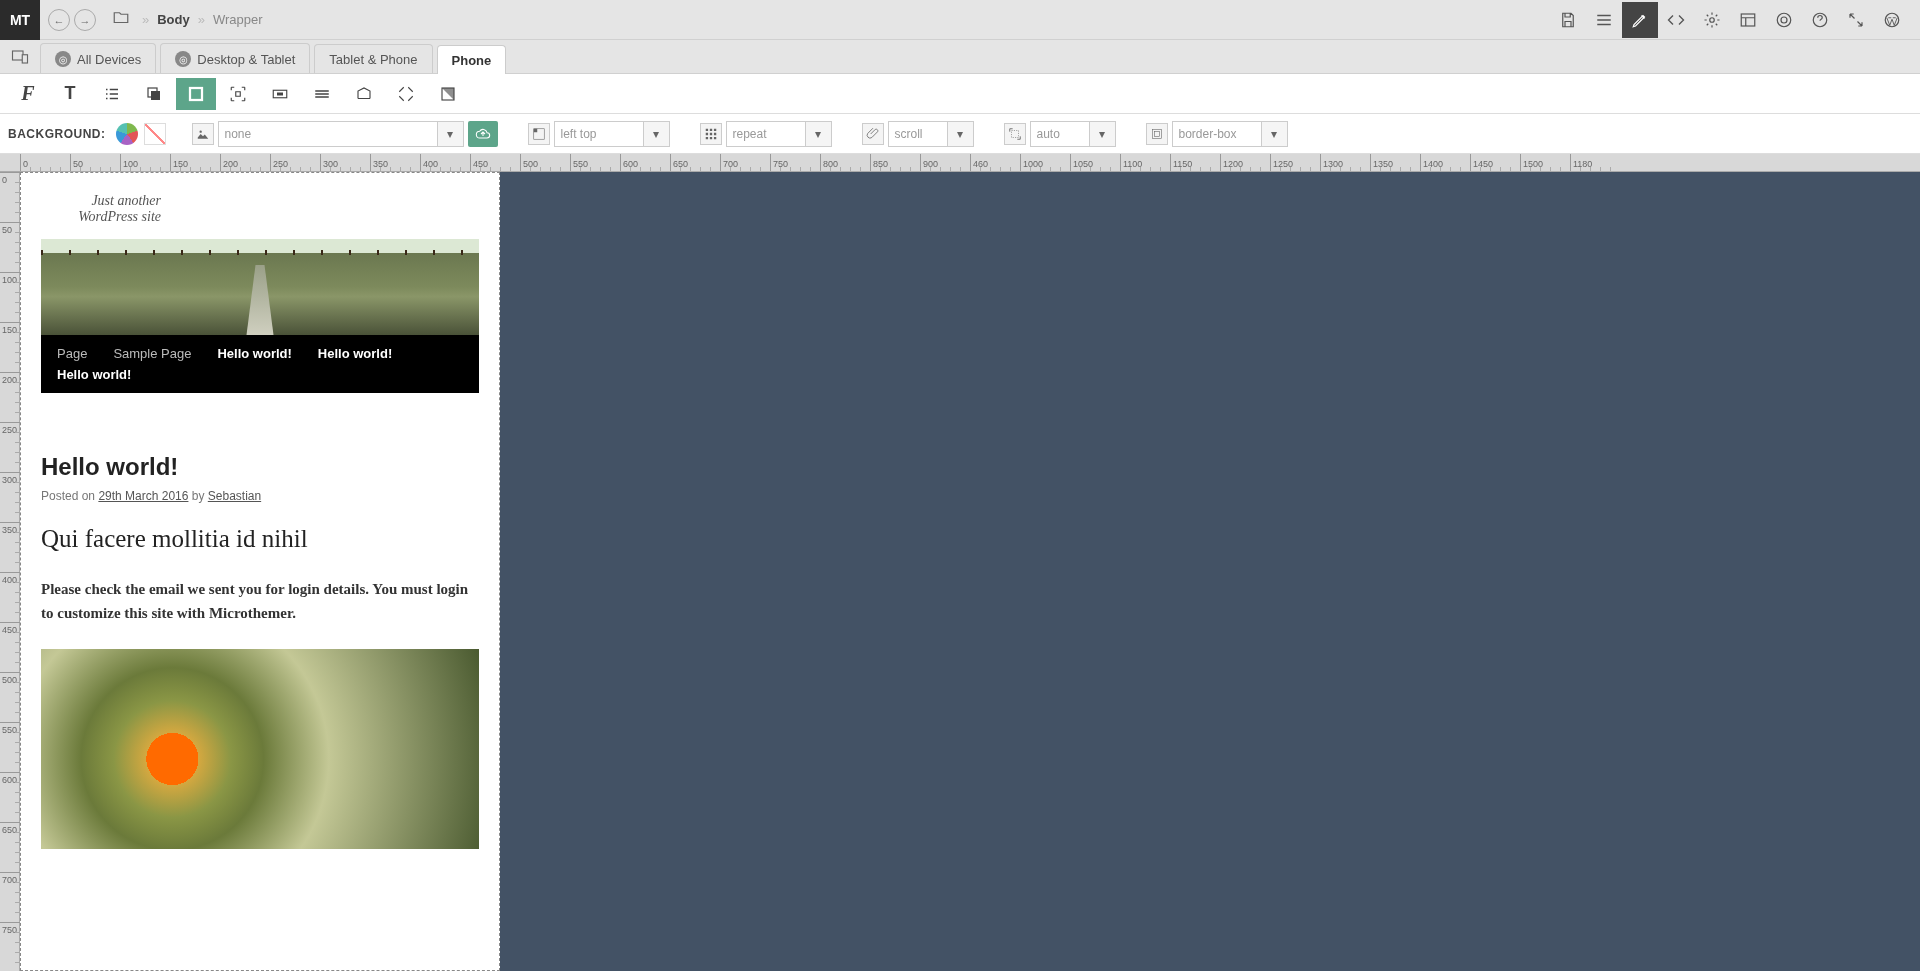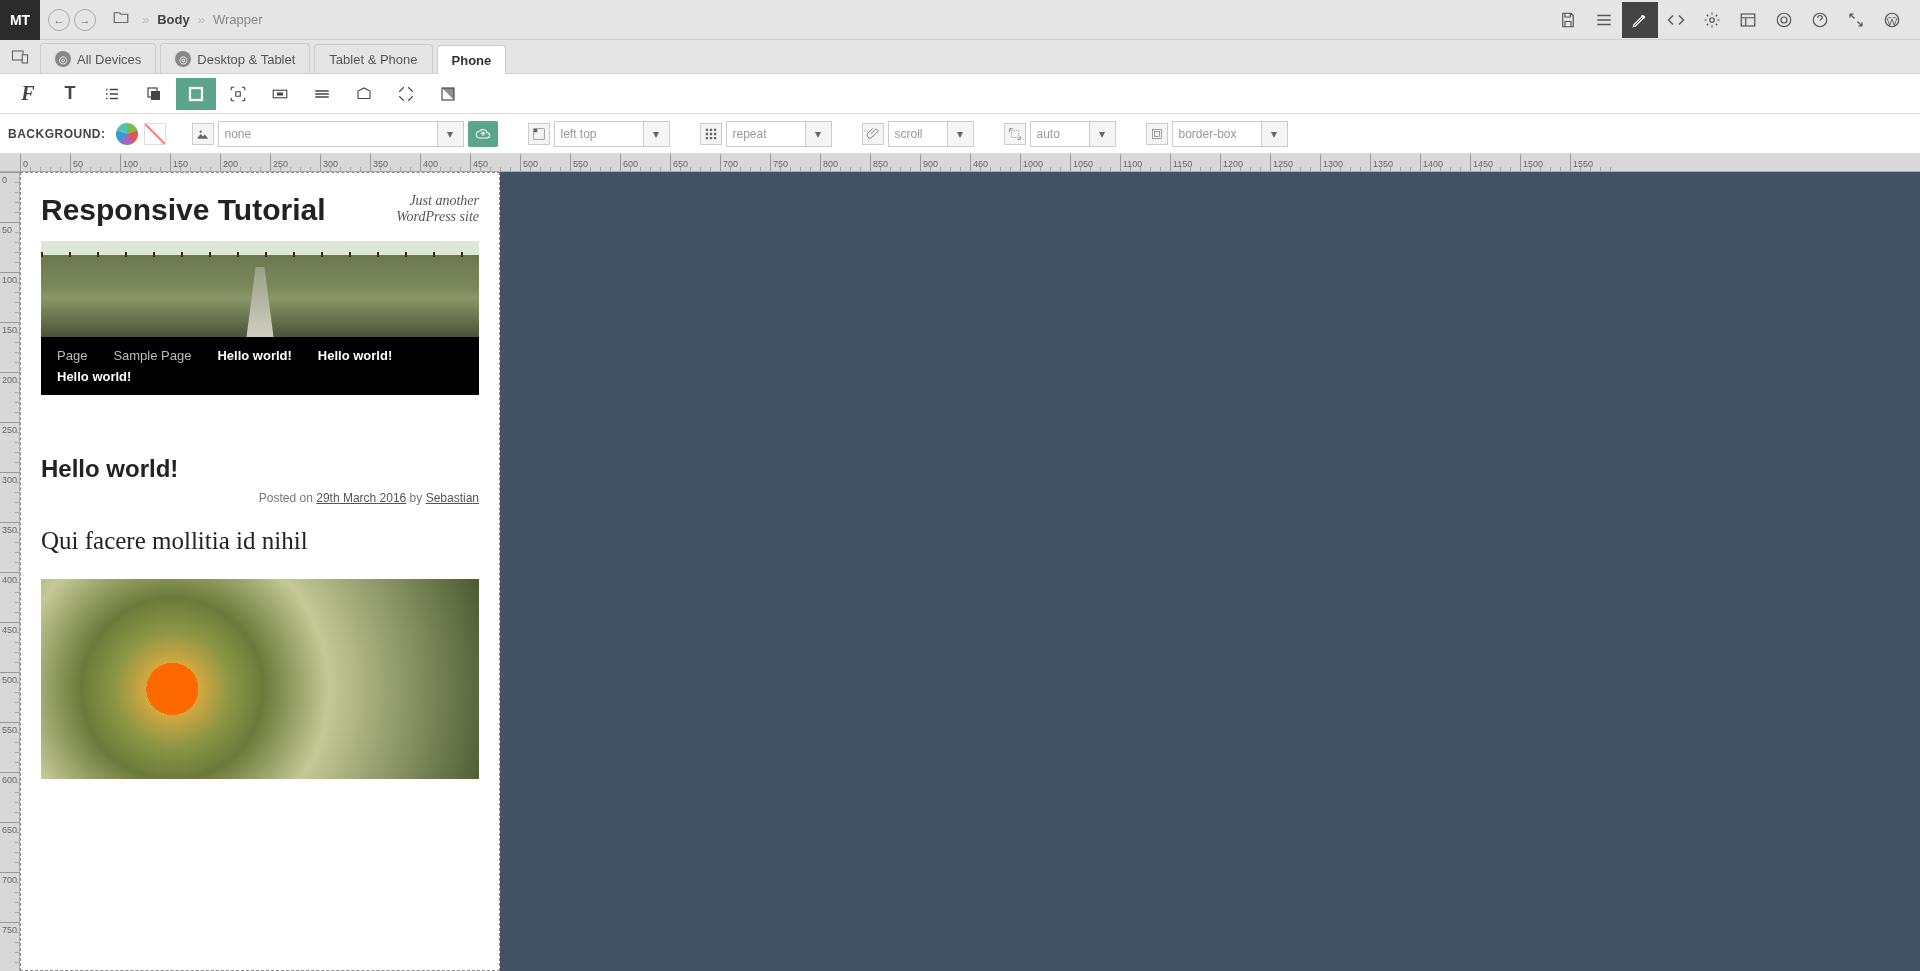--- a/index.html
+++ b/index.html
@@ -69,21 +69,21 @@
 .pv-title { font-size: 30px; font-weight: bold; font-family: Arial,sans-serif; color:#222;}
 .pv-tagline { font-style: italic; color: #555; font-size: 14px; text-align: right; max-width: 120px; }
 .pv-hero { height: 96px; background: linear-gradient(to bottom, #dce8d4 0%, #dce8d4 15%, #6b7850 15%, #7d8a5c 50%, #8a9668 60%, #4a5238 100%); position: relative; overflow:hidden;}
 .pv-hero::before { content:''; position:absolute; left:0; right:0; top:11%; height:5px; background:repeating-linear-gradient(90deg,#3a2818 0px,#3a2818 2px,transparent 2px, transparent 28px); }
 .pv-hero::after { content:''; position:absolute; left:50%; transform:translateX(-50%); bottom:0; width:90px; height:70px; background:linear-gradient(#9aa088,#cfcfbf); clip-path: polygon(35% 100%, 65% 100%, 55% 0%, 45% 0%);}
 .pv-nav { background: #000; display: flex; padding: 11px 6px; font-family: Arial,sans-serif; font-size: 13px; gap:6px; flex-wrap:wrap;}
 .pv-nav a { color: #bbb; text-decoration: none; padding: 0 10px; white-space:nowrap;}
 .pv-nav a.cur { color: #fff; font-weight: bold; }
 .pv-post { margin-top: 60px; }
 .pv-post h1 { font-family: Arial,sans-serif; font-size: 24px; font-weight: bold; margin-bottom: 8px; color:#222;}
-.pv-meta { font-size: 12px; color: #777; font-family: Arial,sans-serif; margin-bottom: 22px; text-align: right;}
+.pv-meta { font-size: 12px; color: #777; font-family: Arial,sans-serif; margin-bottom: 22px;}
 .pv-meta a { color: #555; text-decoration: underline; }
 .pv-post h2 { font-size: 25px; font-weight: normal; color: #222; margin-bottom: 24px; }
 .pv-post p { font-size: 15px; line-height: 1.6; color: #333; font-weight: bold; margin-bottom: 24px; }
 .pv-img { height: 200px; background: radial-gradient(circle at 30% 55%, #ff6a00 0%, #ff6a00 8%, #d4a840 8%, #8a9645 18%, #6b7a3a 28%, #c4c896 48%, #4a5a30 100%); }
 
 svg { fill: currentColor; }
 </style>
 </head>
 <body>
 
@@ -534,21 +534,21 @@
     <div class="minor" style="left: 1500px;"></div>
     <div class="minor" style="left: 1510px;"></div>
     <div class="tick" style="left: 1520px;">
       <span>1500</span>
     </div>
     <div class="minor" style="left: 1530px;"></div>
     <div class="minor" style="left: 1540px;"></div>
     <div class="minor" style="left: 1550px;"></div>
     <div class="minor" style="left: 1560px;"></div>
     <div class="tick" style="left: 1570px;">
-      <span>1550</span>
+      <span>1180</span>
     </div>
     <div class="minor" style="left: 1580px;"></div>
     <div class="minor" style="left: 1590px;"></div>
     <div class="minor" style="left: 1600px;"></div>
     <div class="minor" style="left: 1610px;"></div>
   </div>
 
 <div class="canvas-wrap">
   <div class="ruler-v" id="ruler-v">
       <div class="tick" style="top: 0px;">
@@ -661,35 +661,35 @@
       </div>
       <div class="minor" style="top: 760px;"></div>
       <div class="minor" style="top: 770px;"></div>
       <div class="minor" style="top: 780px;"></div>
       <div class="minor" style="top: 790px;"></div>
     </div>
   <div class="canvas-inner">
     <div class="phone-preview">
       <div class="pv">
         <div class="pv-header">
-          <div class="pv-title">Responsive Tutorial</div>
           <div class="pv-tagline">Just another WordPress site</div>
         </div>
         <div class="pv-hero"></div>
         <div class="pv-nav">
           <a>Page</a>
           <a>Sample Page</a>
           <a class="cur">Hello world!</a>
           <a class="cur">Hello world!</a>
           <a class="cur">Hello world!</a>
         </div>
         <div class="pv-post">
           <h1>Hello world!</h1>
           <div class="pv-meta">
             <span>Posted on </span><a>29th March 2016</a><span> by </span><a>Sebastian</a>
           </div>
           <h2>Qui facere mollitia id nihil</h2>
+          <p>Please check the email we sent you for login details. You must login to customize this site with Microthemer.</p>
           <div class="pv-img"></div>
         </div>
       </div>
     </div>
   </div>
 </div>
 
 </body></html>

